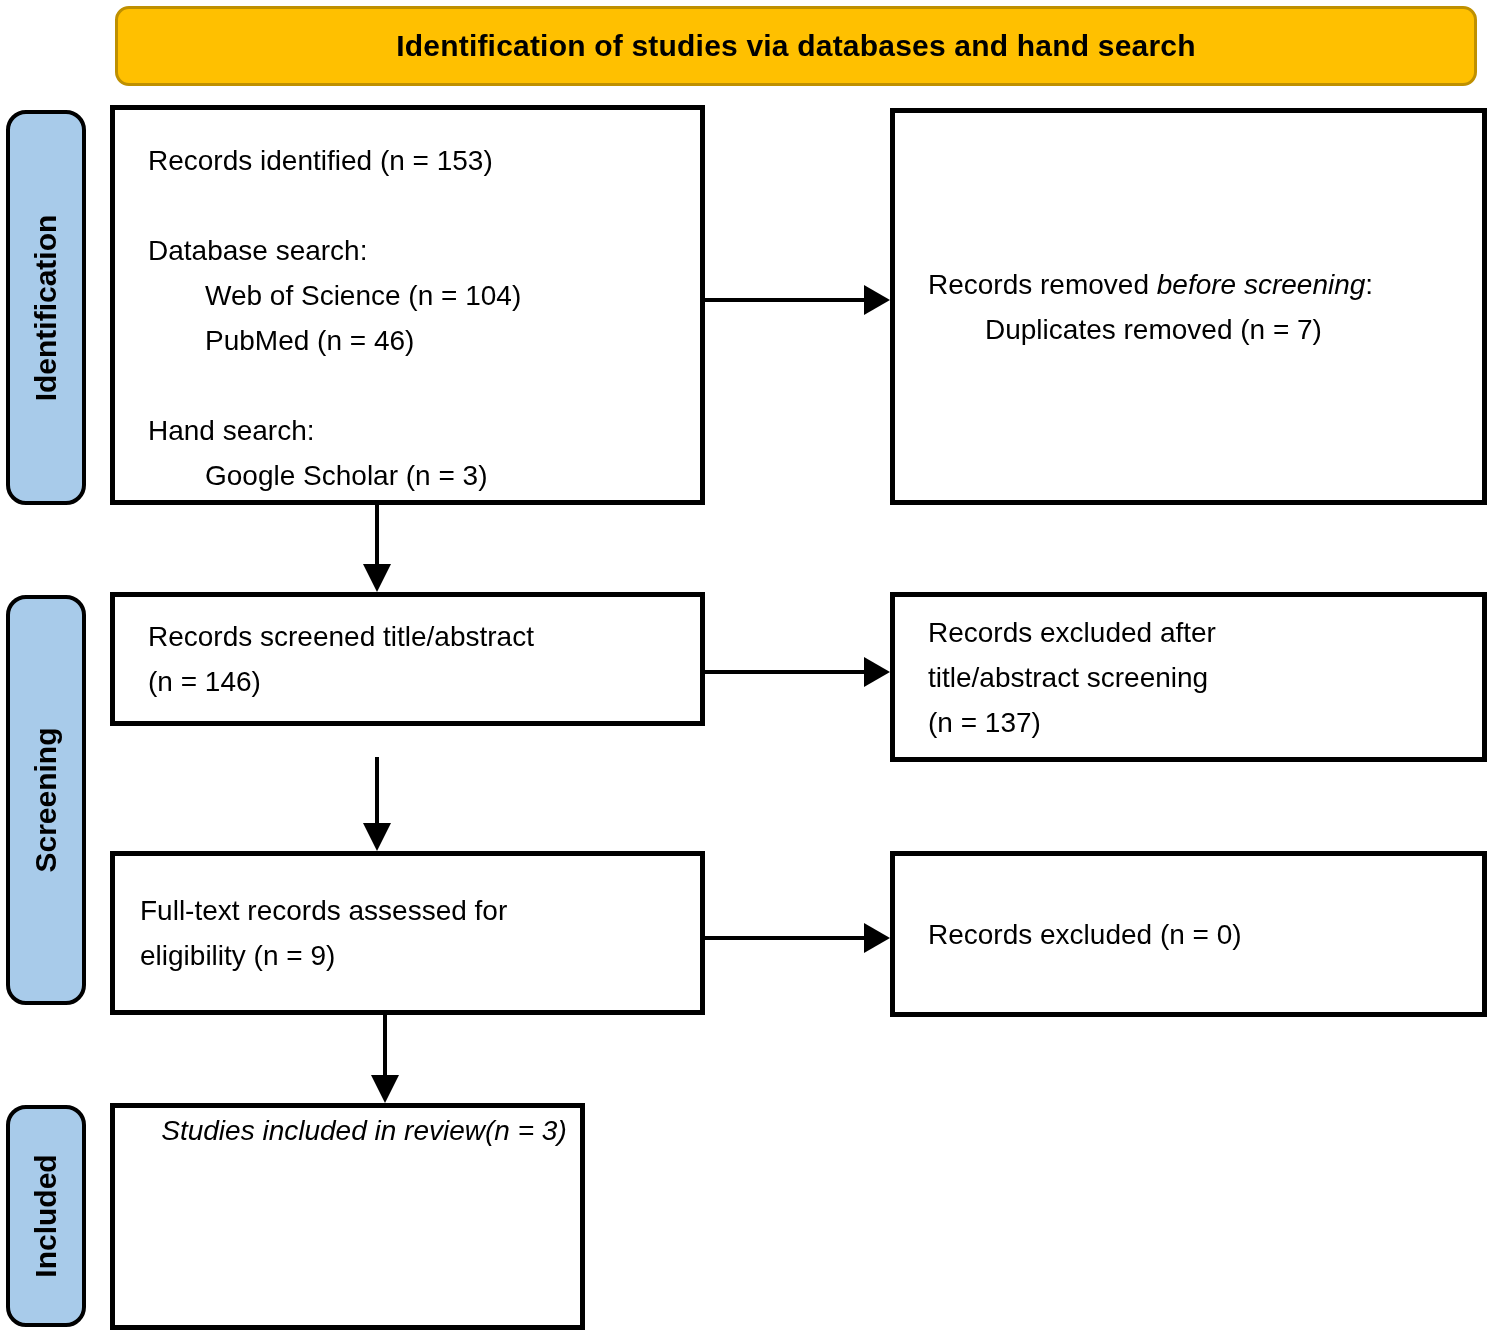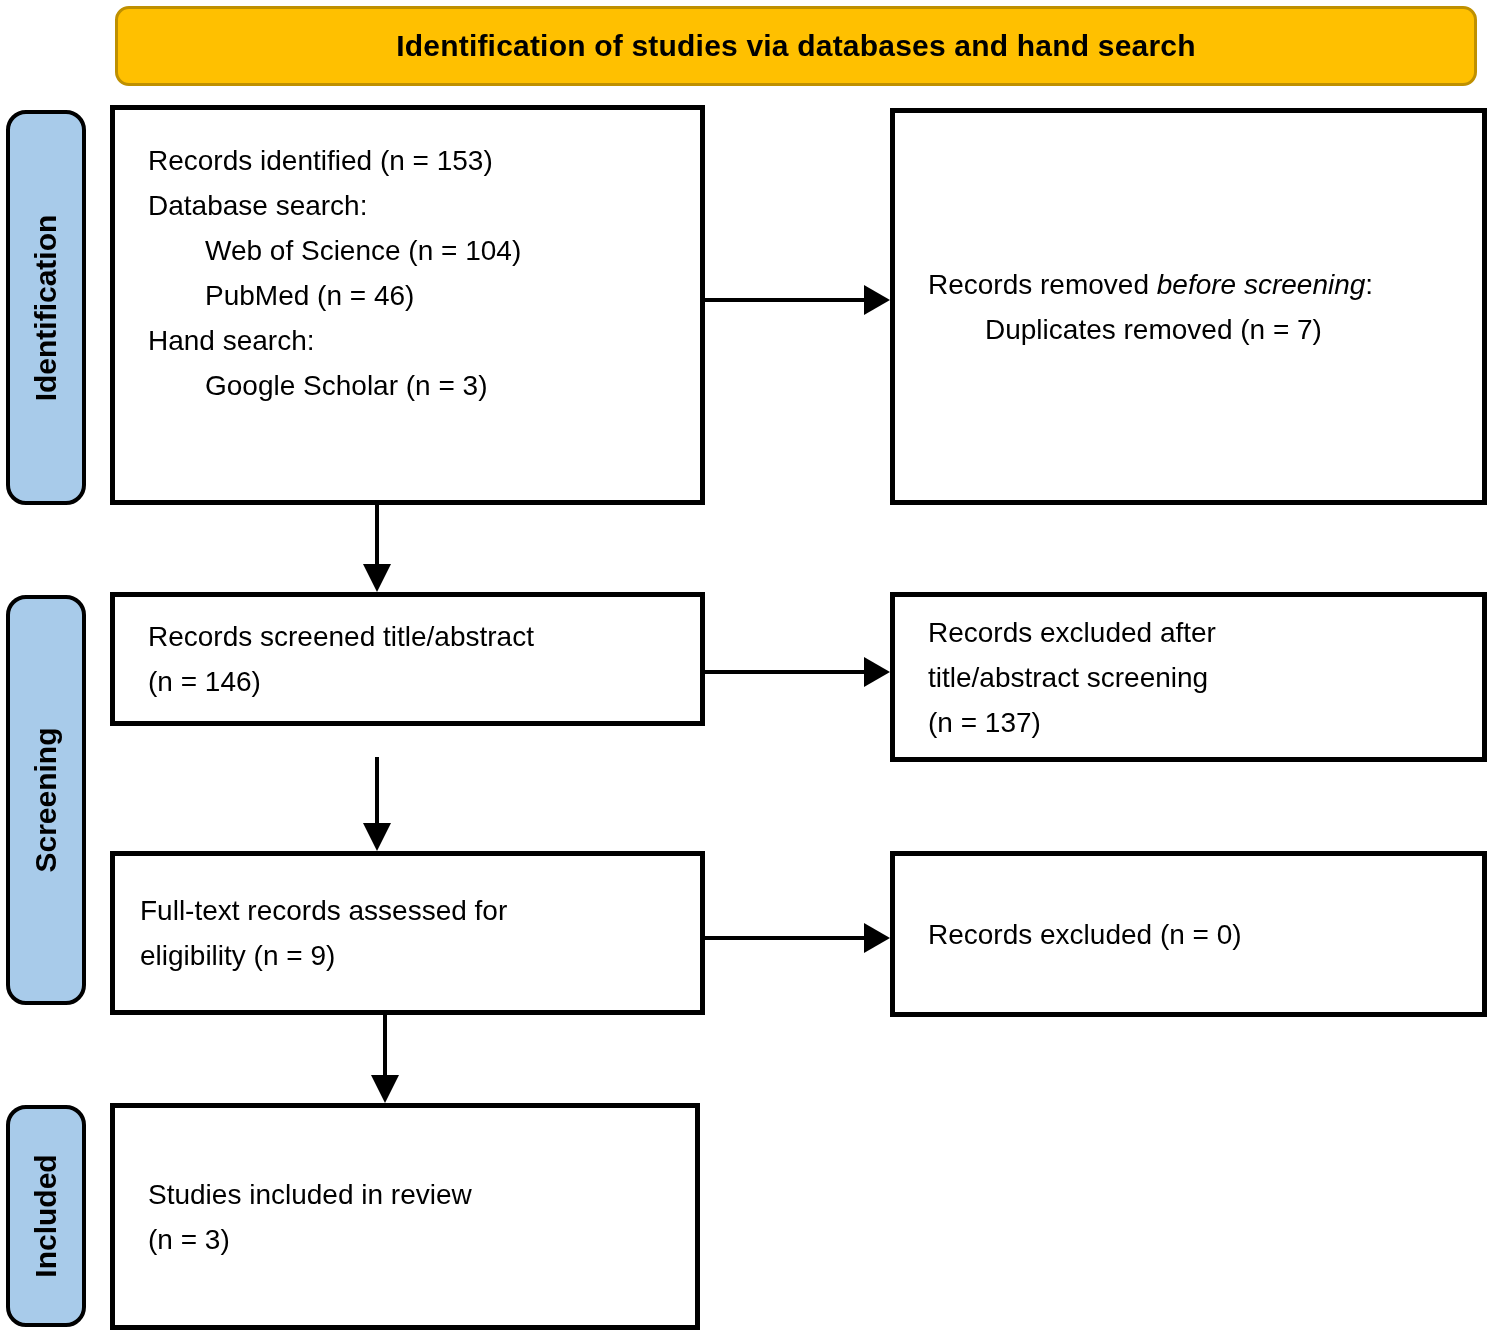--- a/index.html
+++ b/index.html
@@ -39,28 +39,28 @@
   
   .box{
     position:absolute;background:#fff;border:5px solid var(--box-border);
     font-size:28px;line-height:45px;
   }
   .col-left{left:110px;width:595px;}
   .col-right{left:890px;width:597px;}
   .box-1{top:105px;height:400px;padding:28px 15px 15px 33px;}
   .box-2{top:592px;height:134px;display:flex;flex-direction:column;justify-content:center;padding-left:33px;}
   .box-3{top:851px;height:164px;display:flex;flex-direction:column;justify-content:center;padding-left:25px;}
-  .box-4{top:1103px;height:227px;width:590px;display:flex;flex-direction:column;justify-content:center;padding-left:33px;}
+  .box-4{top:1103px;height:227px;width:475px;display:flex;justify-content:center;padding-left:33px;font-style:italic;}
   .rbox-1{top:108px;height:397px;display:flex;flex-direction:column;justify-content:center;padding-left:33px;}
   .rbox-2{top:592px;height:170px;display:flex;flex-direction:column;justify-content:center;padding-left:33px;}
   .rbox-3{top:851px;height:166px;display:flex;flex-direction:column;justify-content:center;padding-left:33px;}
 
   .line{white-space:nowrap;}
   .indent{padding-left:57px;}
-  .group{}
+  .group{margin-top:45px;}
   .wrapblock{width:470px;white-space:normal;}
   em{font-style:italic;}
 
   
   .stem{position:absolute;background:#000;}
   .head-down{
     position:absolute;width:0;height:0;
     border-left:14px solid transparent;border-right:14px solid transparent;
     border-top:28px solid #000;
   }

